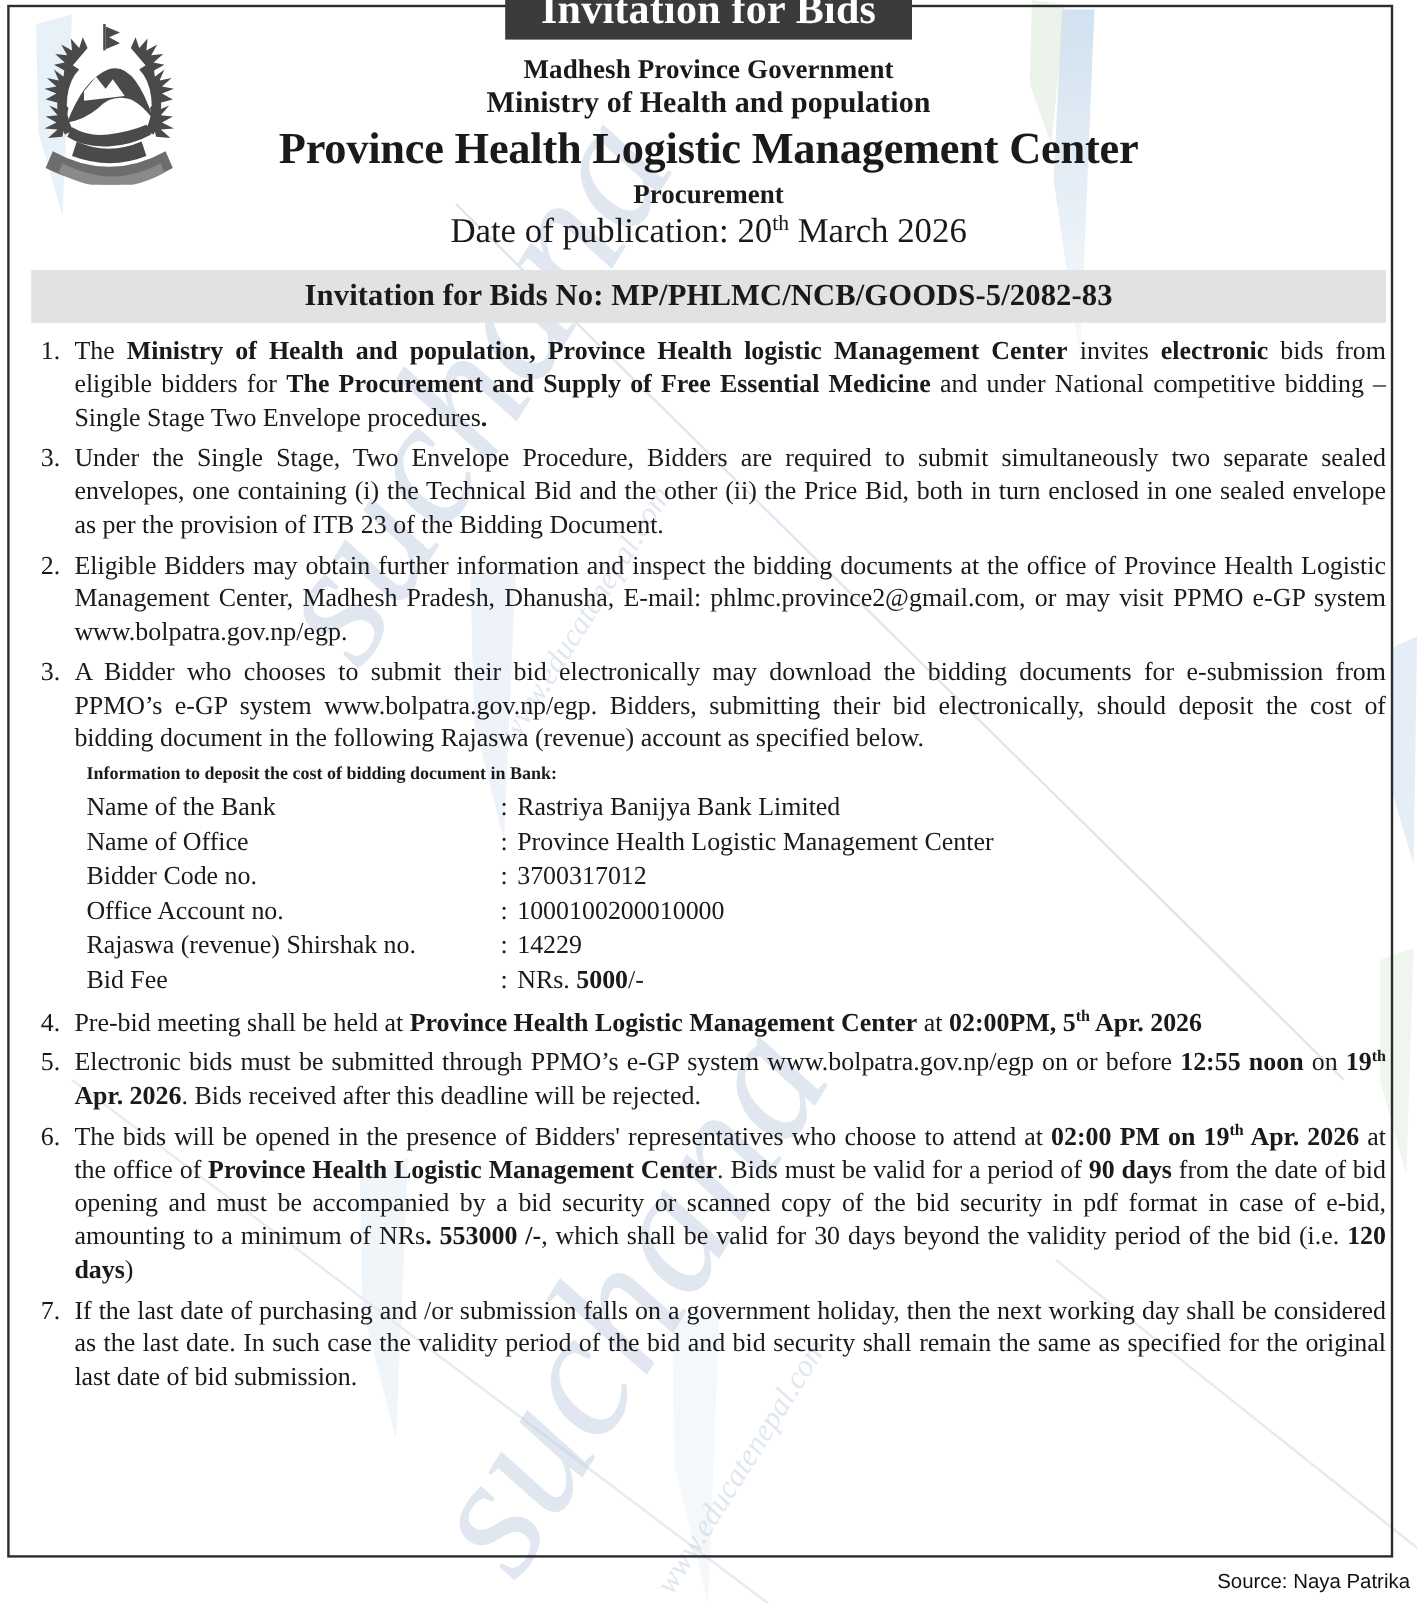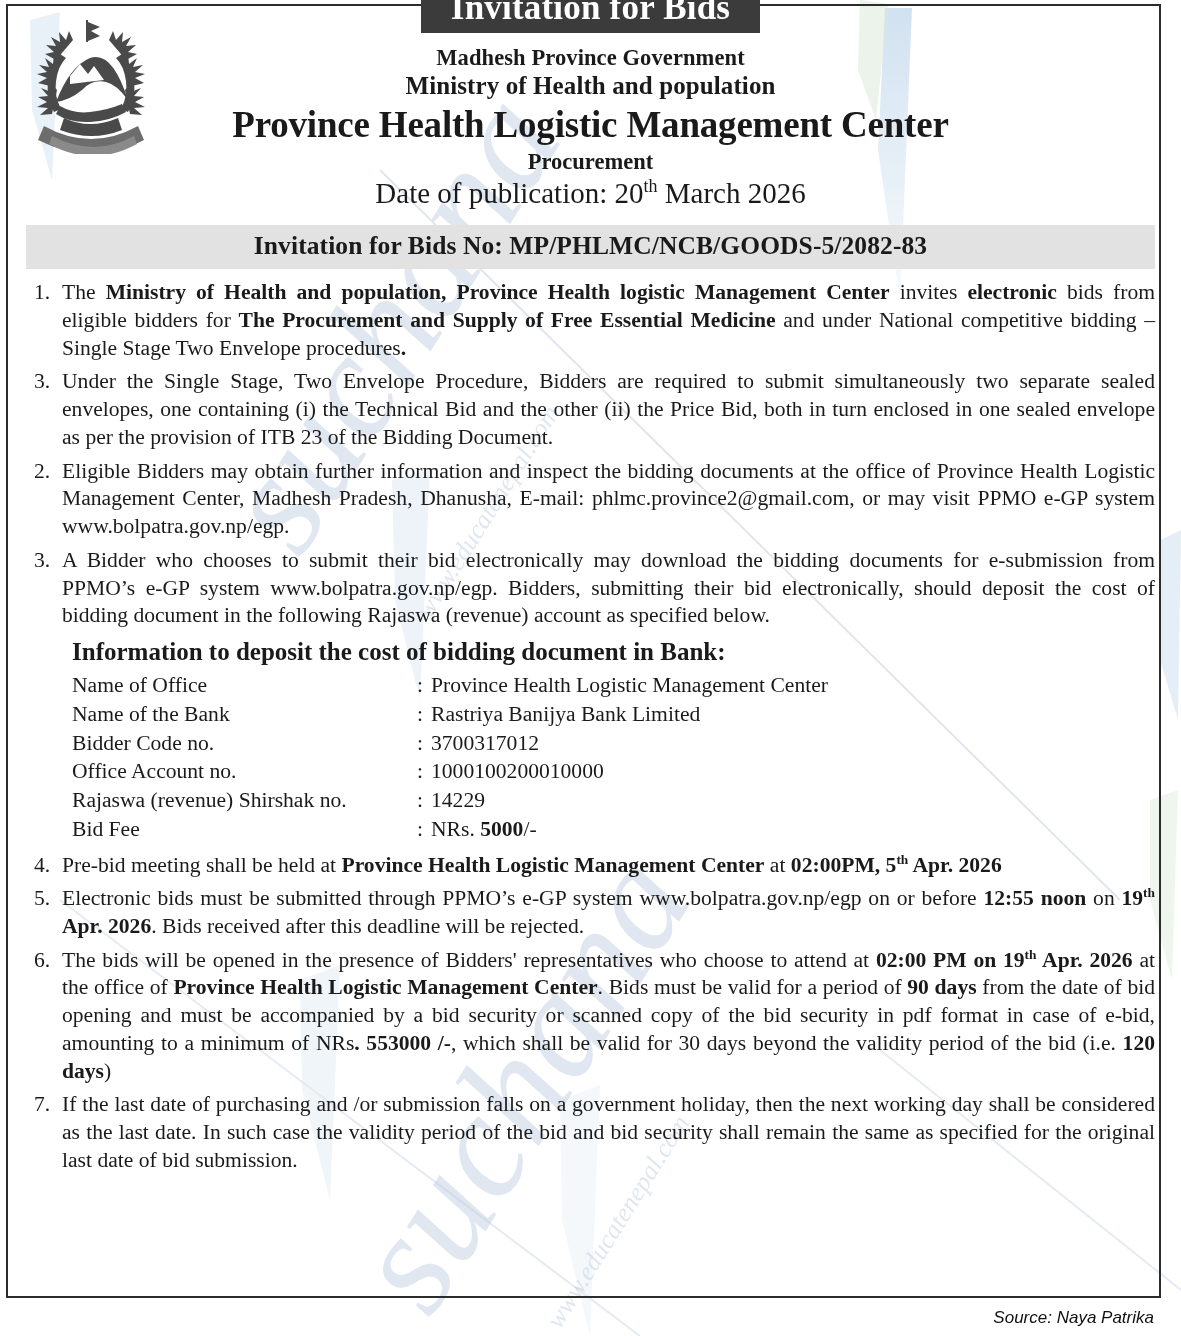--- a/index.html
+++ b/index.html
@@ -99,40 +99,39 @@
     box-sizing:border-box;
   }
   .clause .txt{
     flex:1 1 auto;
     text-align:justify;
     text-justify:inter-word;
   }
   b{font-weight:bold;text-align:right;}
   
   .bank-head{
-    font-weight:bold; font-size:25px;
+    font-weight:bold; font-size:15px;
     margin:4px 0 3px 0;
   }
   .bank-table{
     border-collapse:collapse;
     font-size:21.6px;
     line-height:1.33;
   }
   .bank-table td{
     padding:0; vertical-align:top; white-space:nowrap;
   }
   .bank-table td.lbl{ width:345px; }
   .bank-table td.sep{ width:14px; }
   .bank-sub{ margin-left:48px; margin-top:2px; }
   
   .source{
     position:absolute;
-    right:27px; top:1308px;
+    right:6px; top:1308px;
     font-family:"Liberation Sans", sans-serif;
-    font-style:italic;
     font-size:17px;
     color:#111;
     z-index:6;
   }
 </style>
 </head>
 <body>
 
 <svg id="watermark" width="1181" height="1336" viewBox="0 0 1181 1336" aria-hidden="true">
   <defs>
@@ -230,28 +229,28 @@
         <div class="num">3.</div>
         <div class="txt"><span>A Bidder who chooses to submit their bid electronically may download the bidding documents for e-submission from PPMO’s e-GP system www.bolpatra.gov.np/egp. Bidders, submitting their bid electronically, should deposit the cost of bidding document in the following Rajaswa (revenue) account as specified below.</span></div>
       </div>
     </div>
 
   <div class="bank-sub">
     <div class="bank-head">Information to deposit the cost of bidding document in Bank:</div>
     <table class="bank-table">
       <tbody id="bank-rows">
           <tr>
+            <td class="lbl">Name of the Bank</td>
+            <td class="sep">:</td>
+            <td><span>Rastriya Banijya Bank Limited</span></td>
+          </tr>
+          <tr>
             <td class="lbl">Name of Office</td>
             <td class="sep">:</td>
             <td><span>Province Health Logistic Management Center</span></td>
-          </tr>
-          <tr>
-            <td class="lbl">Name of the Bank</td>
-            <td class="sep">:</td>
-            <td><span>Rastriya Banijya Bank Limited</span></td>
           </tr>
           <tr>
             <td class="lbl">Bidder Code no.</td>
             <td class="sep">:</td>
             <td><span>3700317012</span></td>
           </tr>
           <tr>
             <td class="lbl">Office Account no.</td>
             <td class="sep">:</td>
             <td><span>1000100200010000</span></td>

